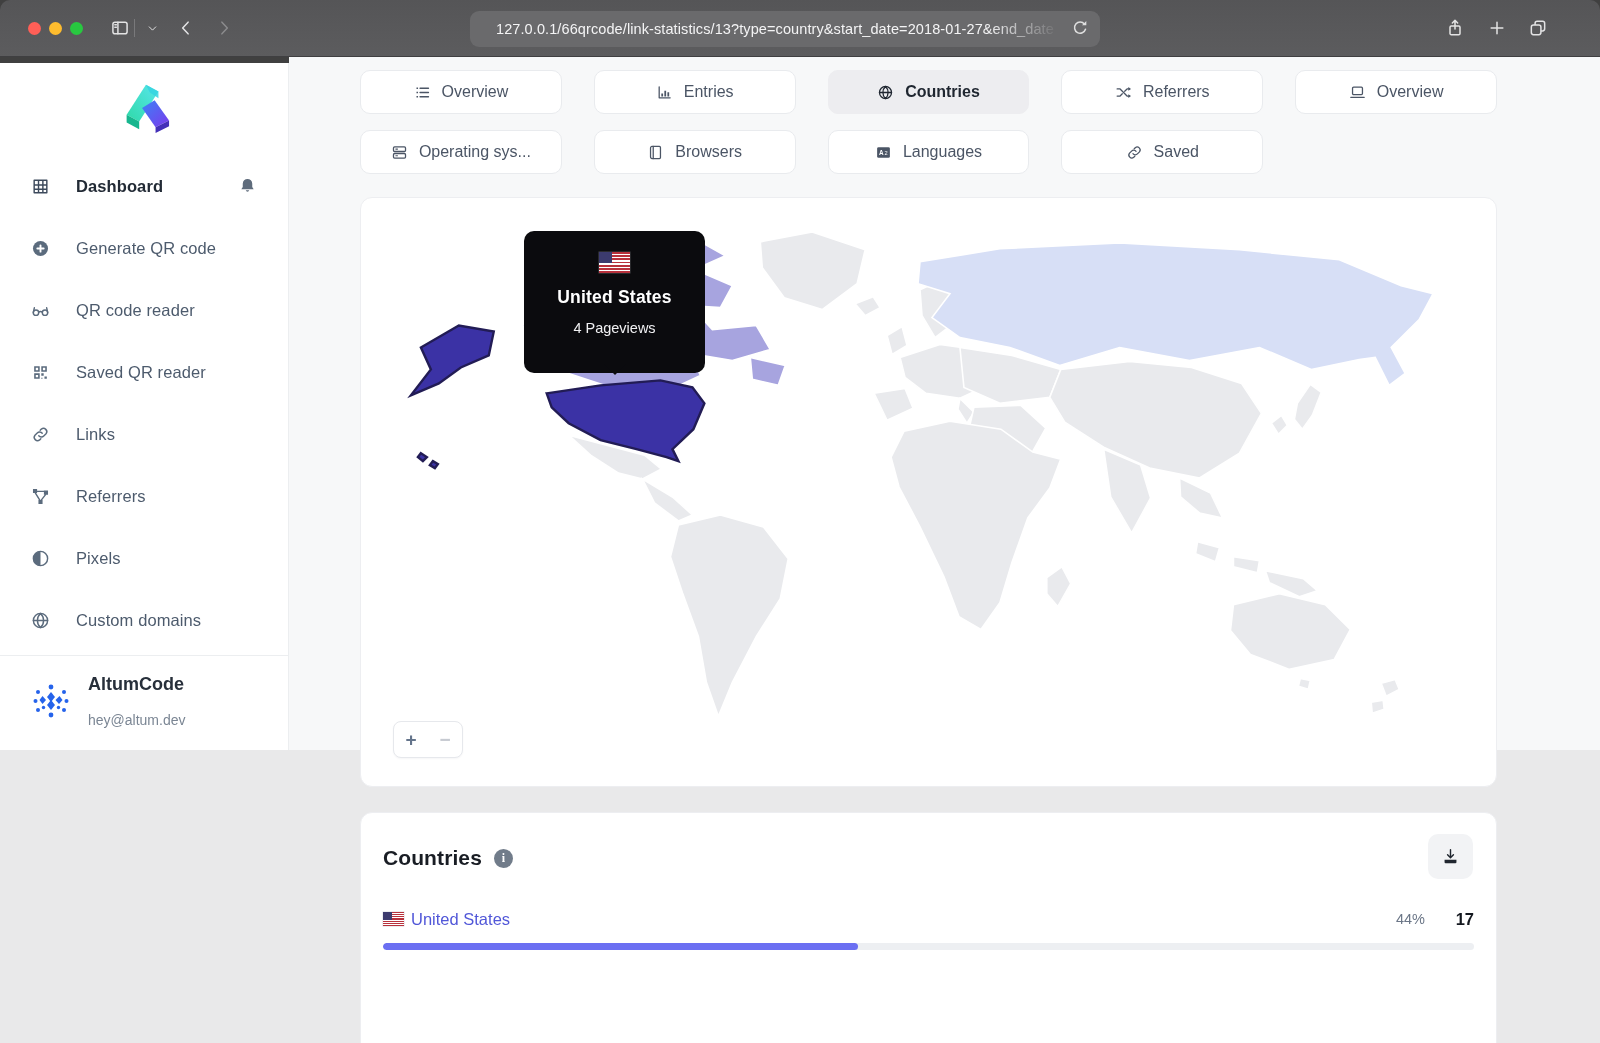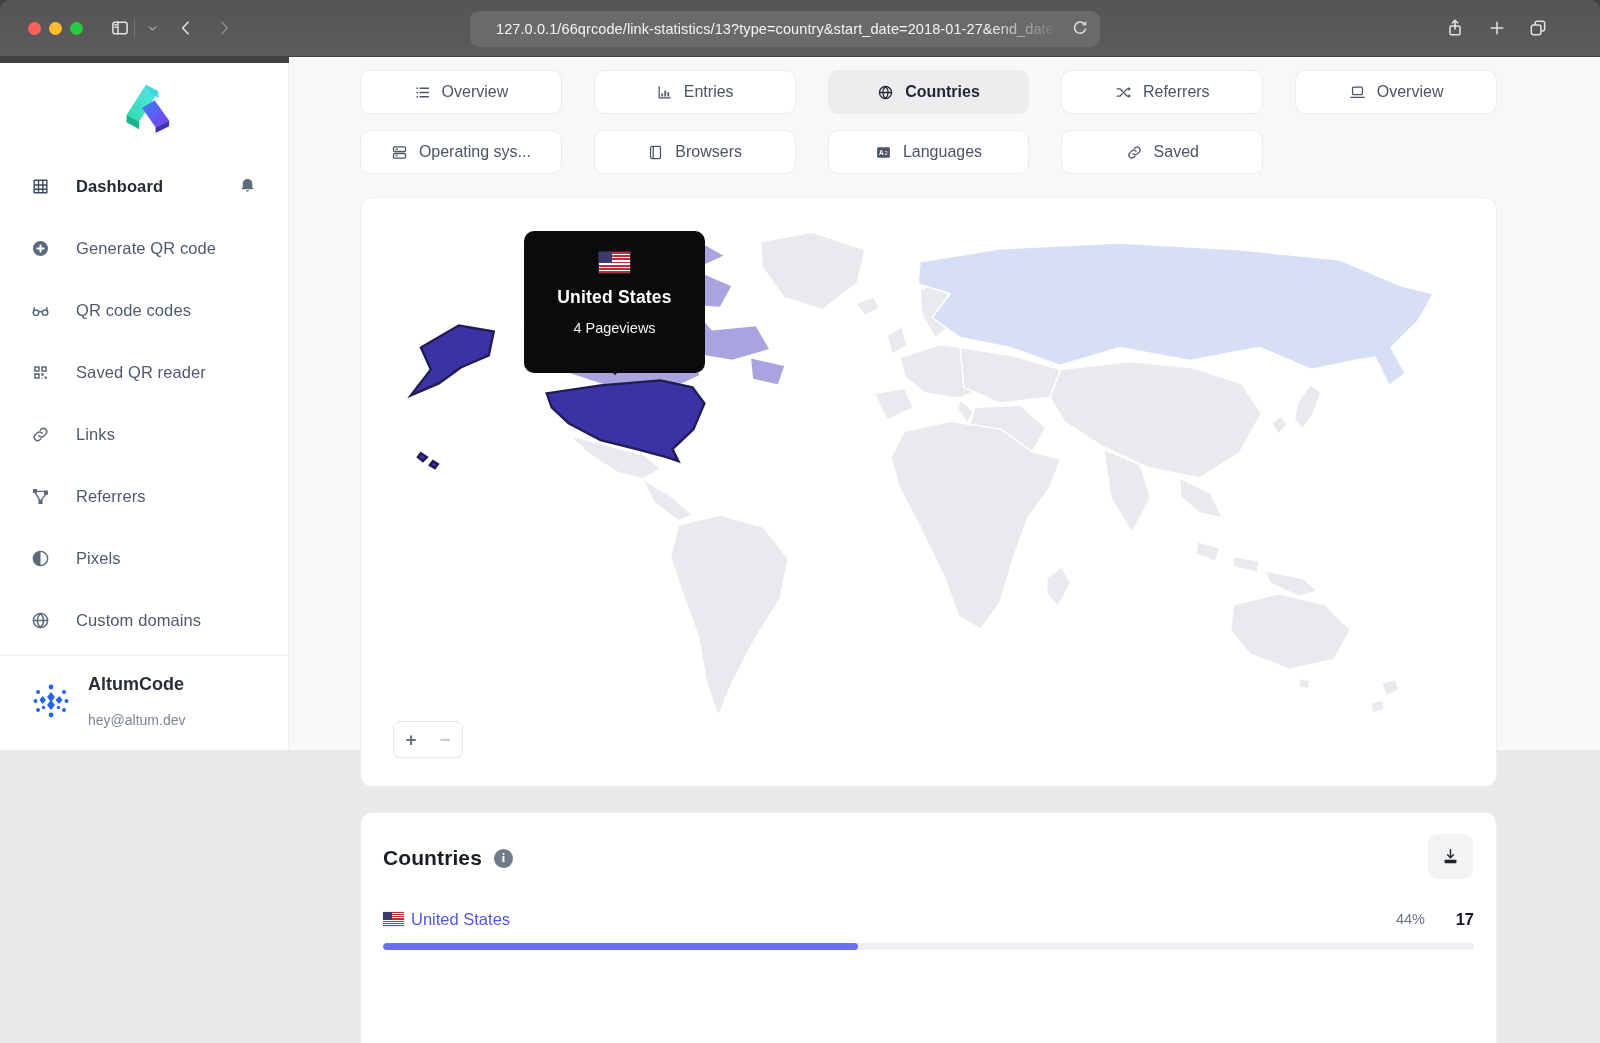--- a/index.html
+++ b/index.html
@@ -222,21 +222,21 @@
         <span class="lbl">Generate QR code</span>
       </div>
       <div class="nav-item">
         <span class="nav-ic">
           <svg class="ic" viewBox="0 0 24 24">
               <circle cx="6.3" cy="14.8" r="3.4"></circle>
               <circle cx="17.7" cy="14.8" r="3.4"></circle>
               <path d="M9.7 14.2c1-1.2 3.6-1.2 4.6 0M2.9 14.8 4.2 8.6M21.1 14.8 19.8 8.6"></path>
             </svg>
         </span>
-        <span class="lbl">QR code codes</span>
+        <span class="lbl">QR code reader</span>
       </div>
       <div class="nav-item">
         <span class="nav-ic">
           <svg viewBox="0 0 24 24" fill="currentColor">
               <path d="M4 4h7v7H4zm2 2v3h3V6zM13 4h7v7h-7zm2 2v3h3V6zM4 13h7v7H4zm2 2v3h3v-3zM13 13h3v3h-3zM17 17h3v3h-3zM13 18.5h1.5V20H13z"></path>
             </svg>
         </span>
         <span class="lbl">Saved QR reader</span>
       </div>
       <div class="nav-item">

